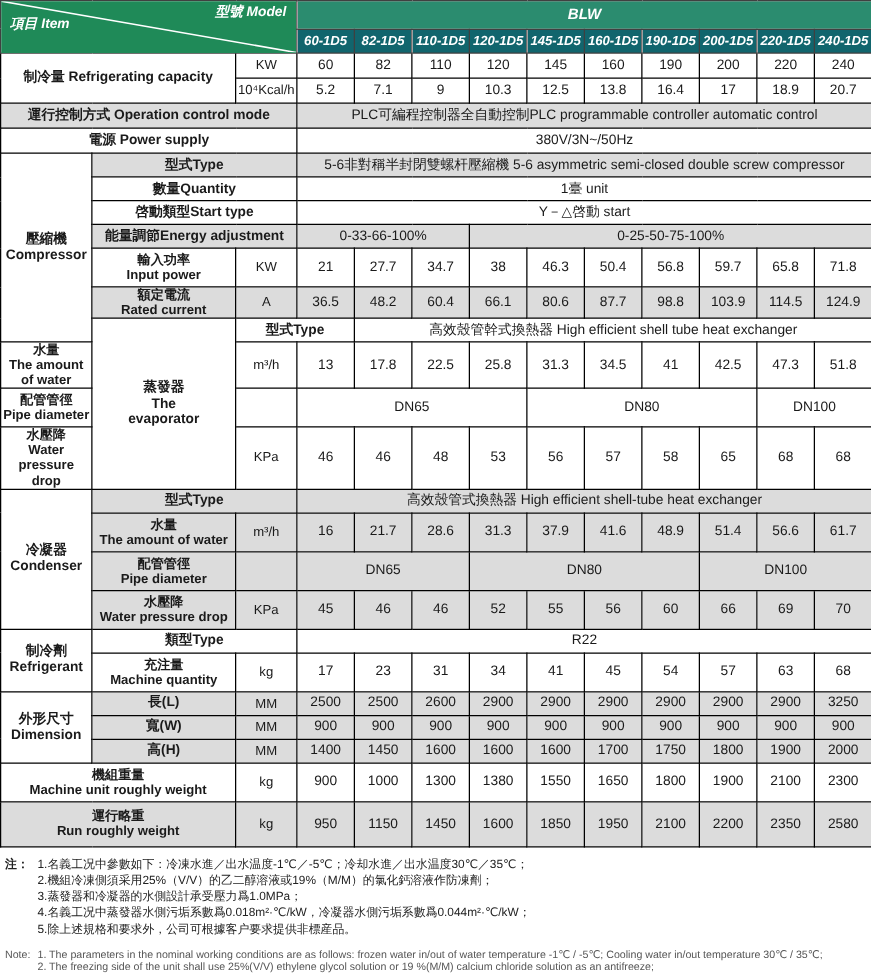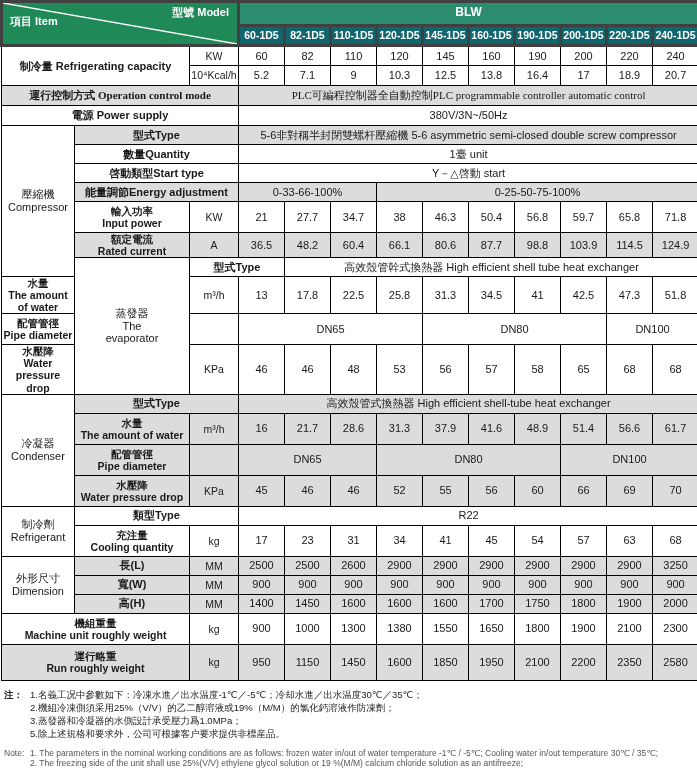--- a/index.html
+++ b/index.html
@@ -1,30 +1,30 @@
 <!DOCTYPE html>
 <html style="--hdr-diag: #1f8a58; --hdr-series: #2b8c6f; --hdr-models: #11656d; --shade: #dcdcdc;"><head>
 <meta charset="utf-8">
 <style>
   html,body{margin:0;padding:0;background:#fff;}
   body{width:697px;font-family:"Liberation Sans","DejaVu Sans",sans-serif;color:#1a1a1a;}
   .sheet{width:697px;}
   table{border-collapse:collapse;table-layout:fixed;width:697px;}
   td{border:1px solid #000;text-align:center;vertical-align:middle;padding:0 1px;font-size:11px;line-height:1.15;overflow:hidden;}
   
-  thead td{border:3px solid #404040;color:#fff;font-weight:bold;}
+  thead td{border:1px solid #404040;color:#fff;font-weight:bold;font-style:italic;}
   td.hdr-diag{background:var(--hdr-diag,#1f8a58);position:relative;padding:0;}
   td.hdr-series{background:var(--hdr-series,#2b8c6f);font-size:12px;}
   td.hdr-model{background:var(--hdr-models,#11656d);font-size:10.5px;}
   .diag-wrap{position:relative;width:100%;height:41px;}
   .diag-wrap svg{position:absolute;left:0;top:0;width:100%;height:100%;}
   .diag-model{position:absolute;top:3px;right:8px;font-size:11px;}
   .diag-item{position:absolute;bottom:16px;left:7px;font-size:11px;}
   
-  td.grp{font-weight:normal;white-space:pre-line;background:#fff;}
+  td.grp{font-weight:bold;white-space:pre-line;background:#fff;}
   td.lbl{font-weight:bold;}
   td.lbl2{font-weight:bold;white-space:pre-line;font-size:10.5px;}
   td.u{font-size:10.5px;}
   tr.shade td{background:var(--shade,#dcdcdc);}
   tr.shade td.grp{background:#fff;}
   
   .notes{padding:7px 4px 0 4px;}
   .note-block{display:flex;align-items:flex-start;margin-bottom:8px;}
   .note-label-zh{font-weight:bold;font-size:9.5px;color:#222;width:26px;flex:0 0 26px;line-height:13px;}
   .note-lines-zh{font-size:9.5px;color:#222;line-height:13px;}
@@ -99,21 +99,21 @@
           <td class="v">7.1</td>
           <td class="v">9</td>
           <td class="v">10.3</td>
           <td class="v">12.5</td>
           <td class="v">13.8</td>
           <td class="v">16.4</td>
           <td class="v">17</td>
           <td class="v">18.9</td>
           <td class="v">20.7</td>
         </tr>
-        <tr class="shade" style="height: 20px; font-family: Liberation Serif, serif;">
+        <tr class="shade" style="height: 20px;">
           <td colspan="3" class="lbl">運行控制方式 Operation control mode</td>
           <td colspan="10" class="v">PLC可編程控制器全自動控制PLC programmable controller automatic control</td>
         </tr>
         <tr style="height: 20px;">
           <td colspan="3" class="lbl">電源 Power supply</td>
           <td colspan="10" class="v">380V/3N~/50Hz</td>
         </tr>
         <tr class="shade" style="height: 19px;">
           <td rowspan="7" class="grp">壓縮機
 Compressor</td>
@@ -253,21 +253,21 @@
           <td class="v">70</td>
         </tr>
         <tr style="height: 19px;">
           <td rowspan="2" class="grp">制冷劑
 Refrigerant</td>
           <td colspan="2" class="lbl">類型Type</td>
           <td colspan="10" class="v">R22</td>
         </tr>
         <tr style="height: 31px;">
           <td class="lbl2">充注量
-Cooling quantity</td>
+Machine quantity</td>
           <td class="u">kg</td>
           <td class="v">17</td>
           <td class="v">23</td>
           <td class="v">31</td>
           <td class="v">34</td>
           <td class="v">41</td>
           <td class="v">45</td>
           <td class="v">54</td>
           <td class="v">57</td>
           <td class="v">63</td>
@@ -350,20 +350,21 @@
       </tbody>
   </table>
 
   <div class="notes">
     <div class="note-block">
       <div class="note-label-zh">注：</div>
       <div class="note-lines-zh" id="zh-notes">
           <div class="note-line">1.名義工况中參數如下：冷凍水進／出水温度-1℃／-5℃；冷却水進／出水温度30℃／35℃；</div>
           <div class="note-line">2.機組冷凍側須采用25%（V/V）的乙二醇溶液或19%（M/M）的氯化鈣溶液作防凍劑；</div>
           <div class="note-line">3.蒸發器和冷凝器的水側設計承受壓力爲1.0MPa；</div>
+          <div class="note-line">4.名義工况中蒸發器水側污垢系數爲0.018m²·℃/kW，冷凝器水側污垢系數爲0.044m²·℃/kW；</div>
           <div class="note-line">5.除上述規格和要求外，公司可根據客户要求提供非標産品。</div>
         </div>
     </div>
     <div class="note-block">
       <div class="note-label-en">Note:</div>
       <div class="note-lines-en" id="en-notes">
           <div class="note-line">1. The parameters in the nominal working conditions are as follows: frozen water in/out of water temperature -1℃ / -5℃; Cooling water in/out temperature 30℃ / 35℃;</div>
           <div class="note-line">2. The freezing side of the unit shall use 25%(V/V) ethylene glycol solution or 19 %(M/M) calcium chloride solution as an antifreeze;</div>
         </div>
     </div>

